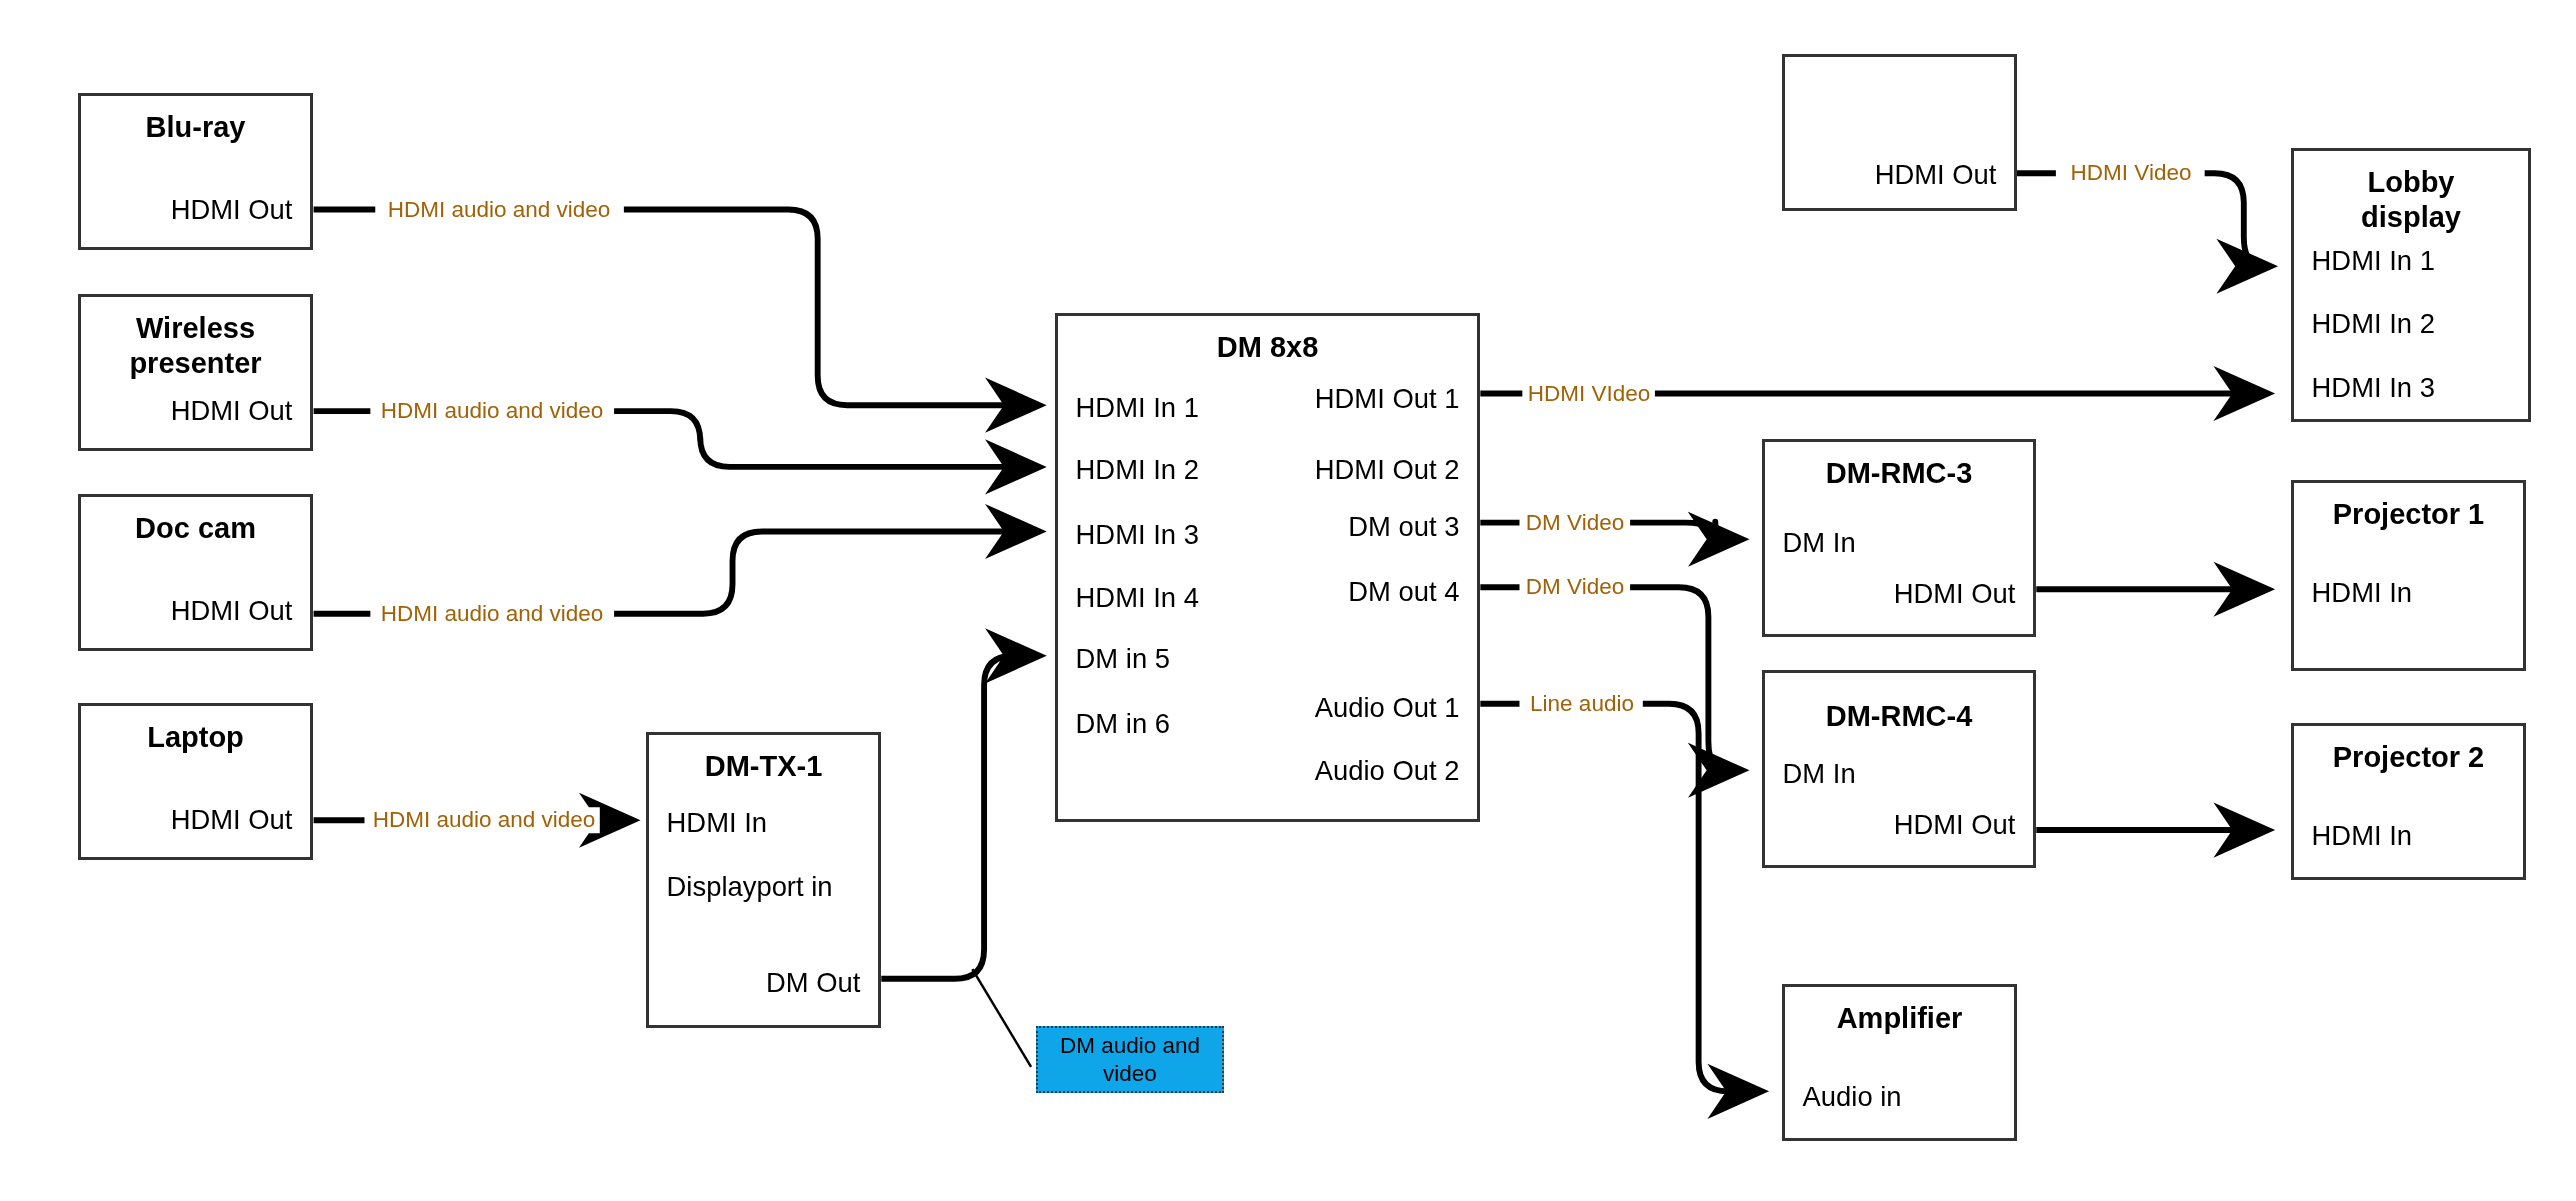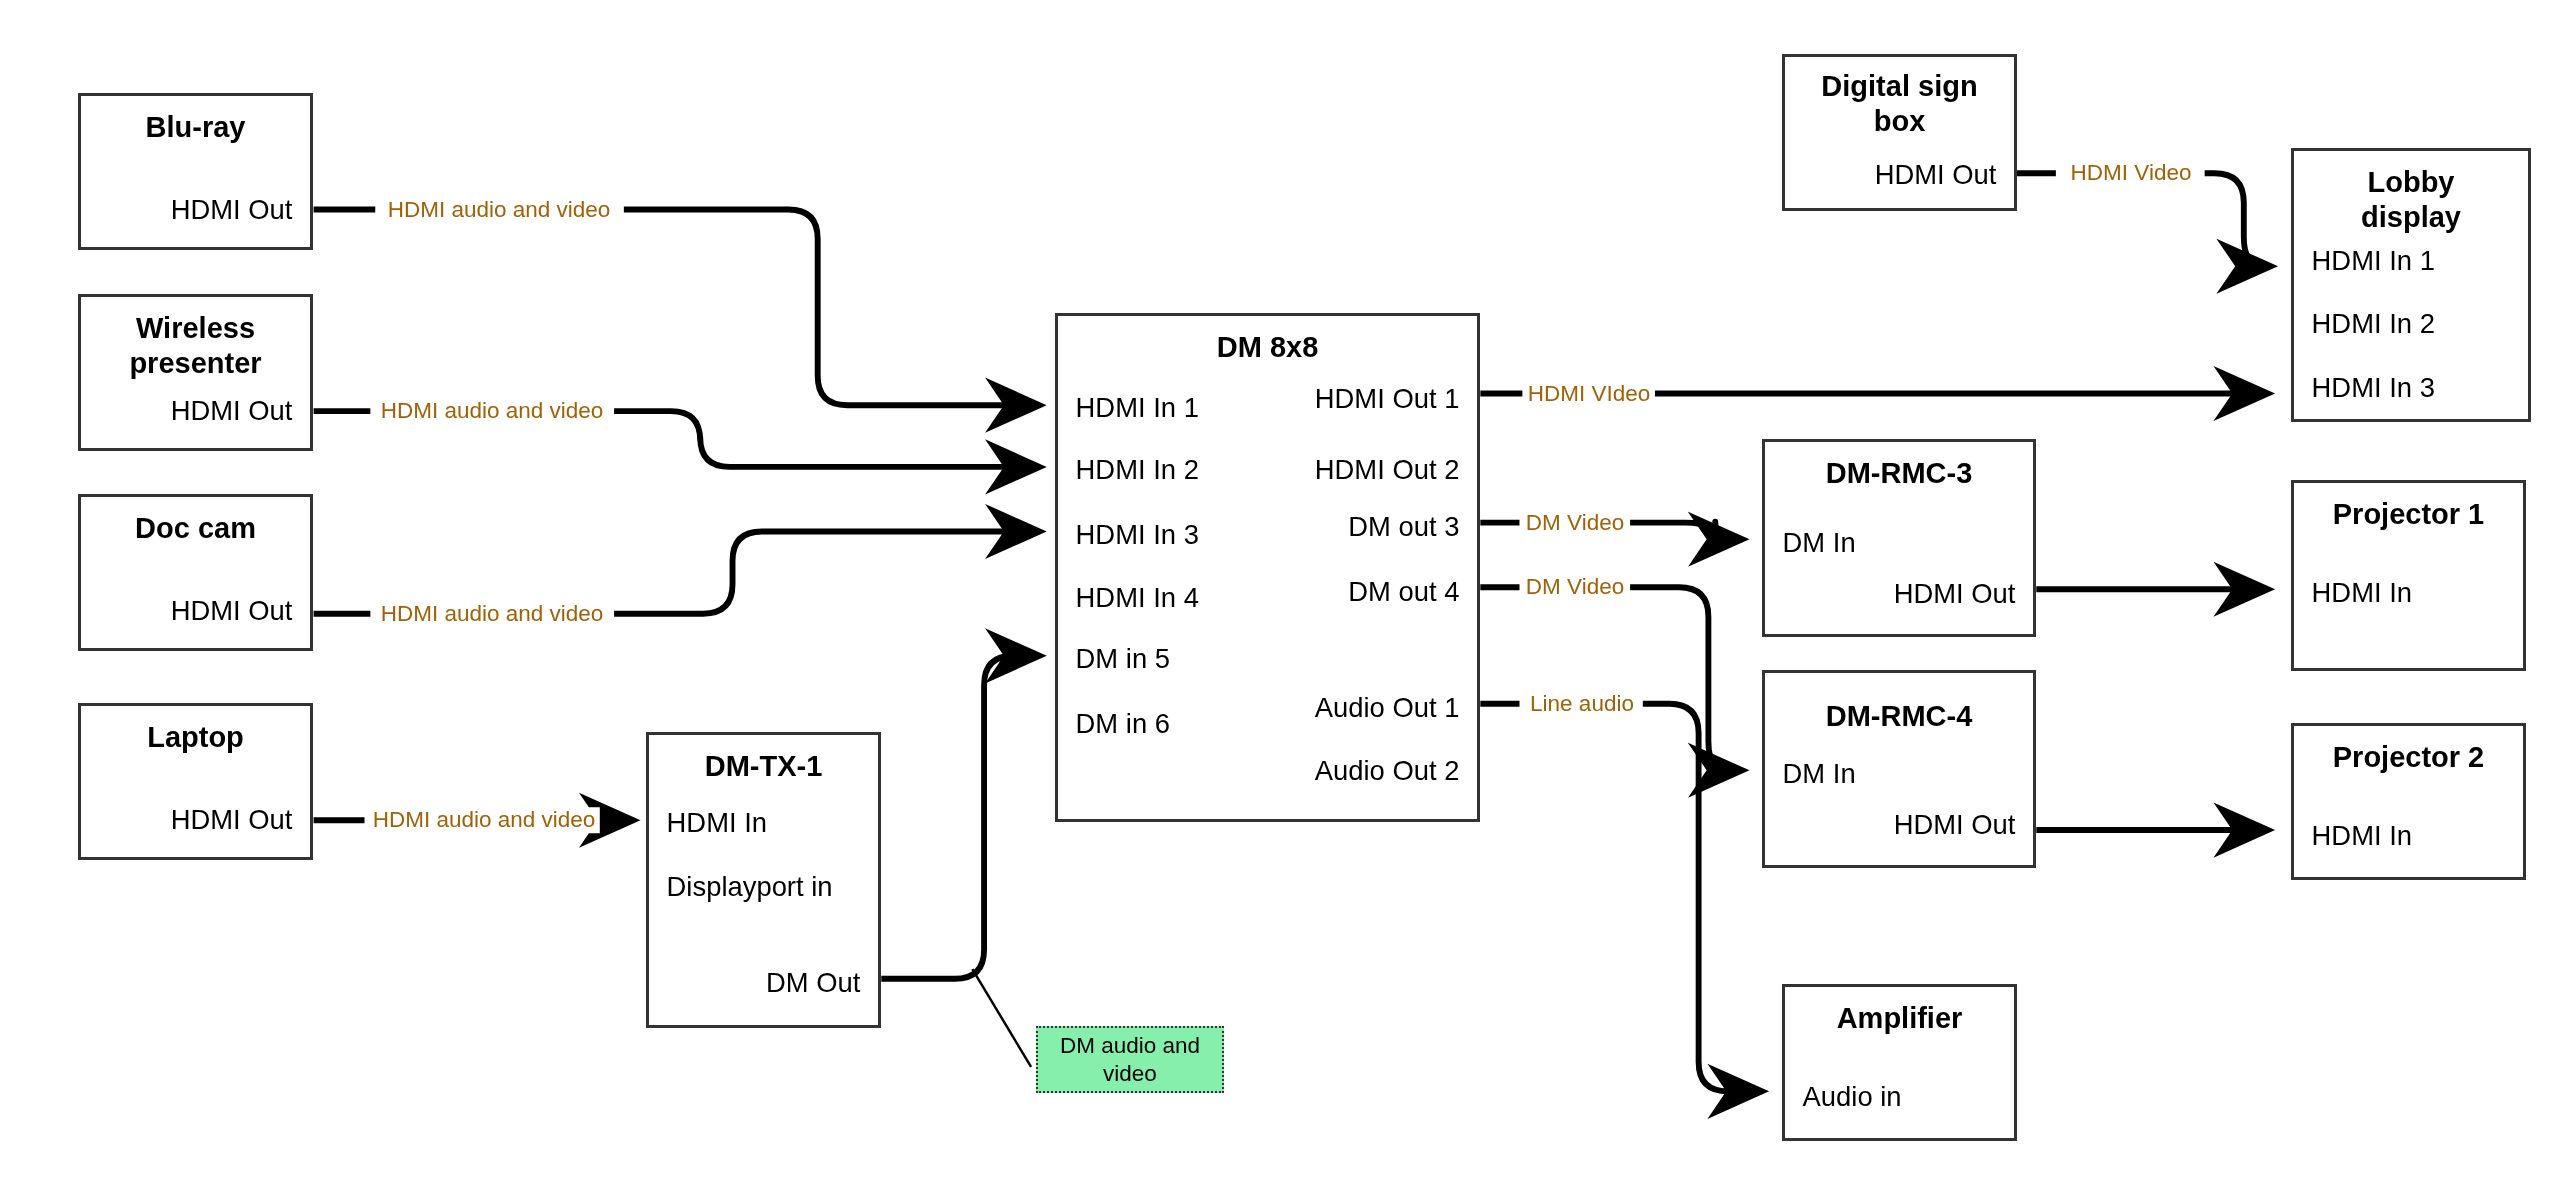--- a/index.html
+++ b/index.html
@@ -59,21 +59,21 @@
     background: #ffffff;
     white-space: nowrap;
     padding: 0 4.9px;
     transform: translate(-50%, -50%);
     text-align: center;
   }
   .annotation {
     position: absolute;
     box-sizing: border-box;
     border: 2px dotted #333333;
-    background: #86efac;
+    background: #0ea5e9;
     font-size: 22.5px;
     line-height: 27.4px;
     text-align: center;
     display: flex;
     align-items: center;
     justify-content: center;
     color: #000000;
     padding: 3.9px 5.9px;
   }
 </style>
@@ -165,21 +165,20 @@
     <div class="port left" style="top:392px;">DM in 6</div>
     <div class="port right" style="top:67px;">HDMI Out 1</div>
     <div class="port right" style="top:138px;">HDMI Out 2</div>
     <div class="port right" style="top:195px;">DM out 3</div>
     <div class="port right" style="top:260px;">DM out 4</div>
     <div class="port right" style="top:376px;">Audio Out 1</div>
     <div class="port right" style="top:439px;">Audio Out 2</div>
   </div>
 
   <div class="node" style="left:1782px; top:54px; width:235px; height:157px;">
-    <div class="node-title" style="top:11.7px; padding:0 27.4px;">Digital sign box</div>
     <div class="port right" style="top:102px;">HDMI Out</div>
   </div>
 
   <div class="node" style="left:2291px; top:148px; width:240px; height:274px;">
     <div class="node-title" style="top:13.7px; padding:0 31px;">Lobby display</div>
     <div class="port left" style="top:94px;">HDMI In 1</div>
     <div class="port left" style="top:157px;">HDMI In 2</div>
     <div class="port left" style="top:221px;">HDMI In 3</div>
   </div>
 

